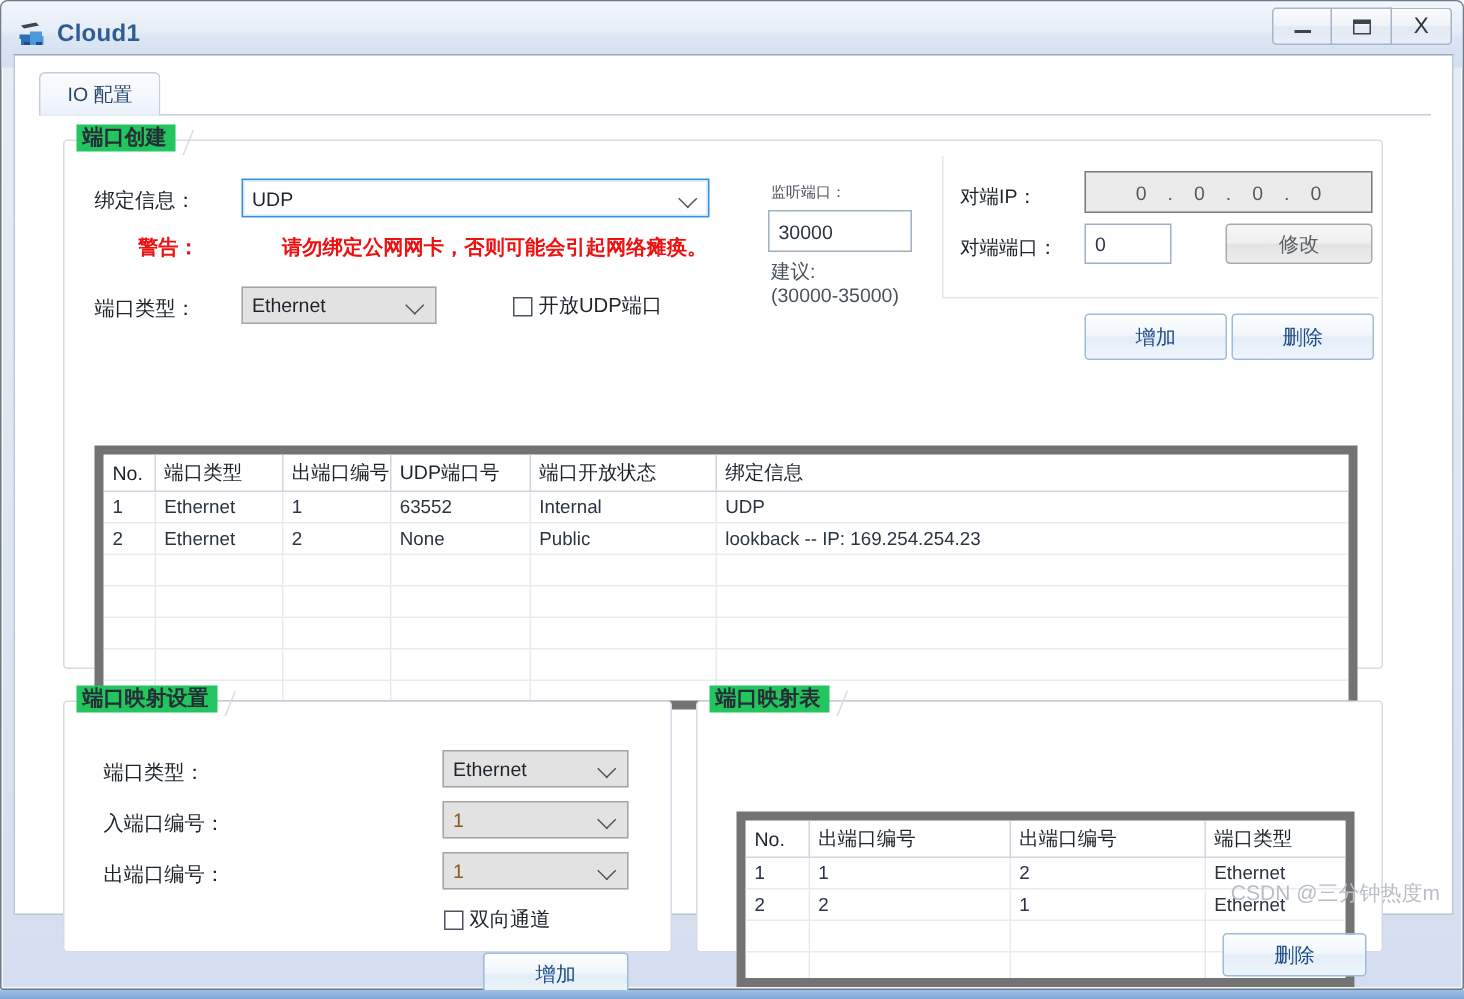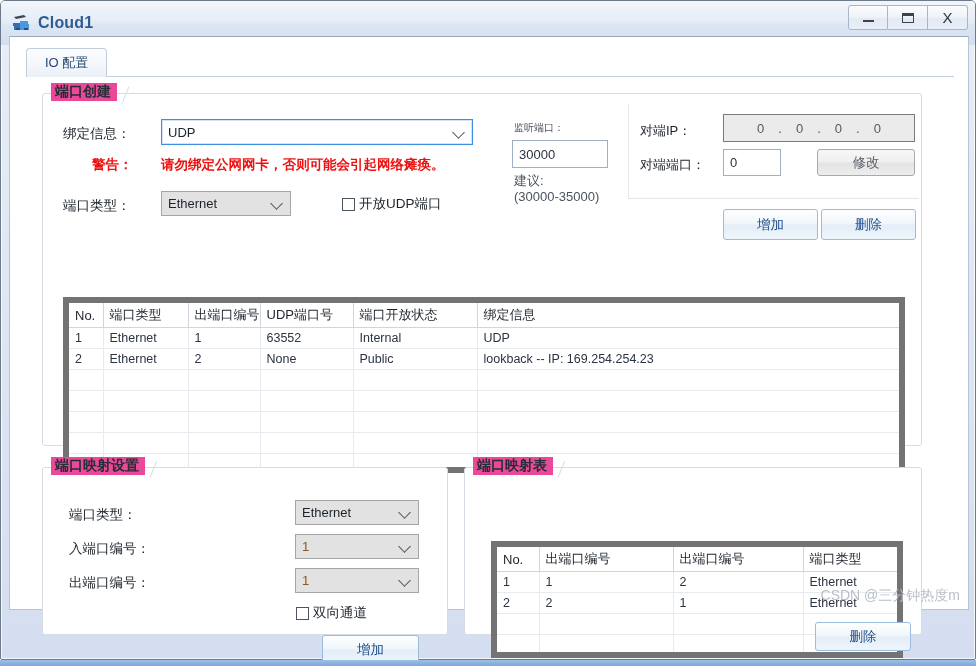--- a/index.html
+++ b/index.html
@@ -162,21 +162,21 @@
     box-sizing: border-box;
     border: 1px solid #d5dce6;
     border-radius: 3px;
     background: #ffffff;
   }
   .group-title {
     position: absolute;
     top: -11px;
     left: 8px;
     padding: 0 6px 0 4px;
-    background: #ec4899;
+    background: #22c55e;
     font-size: 14px;
     font-weight: bold;
     color: #262d36;
     white-space: nowrap;
   }
   .group-title:after {
     content: "";
     position: absolute;
     right: -9px;
     top: 3px;
@@ -194,20 +194,21 @@
     white-space: nowrap;
   }
   .lbl-warn-key {
     color: #ee1111;
     font-weight: bold;
   }
   .lbl-warn {
     color: #ee1111;
     font-weight: bold;
     font-size: 13.5px;
+    margin-left: 27px;
   }
   .lbl-dim {
     color: #4a525c;
   }
 
   
   .textbox {
     position: absolute;
     box-sizing: border-box;
     background: #ffffff;

